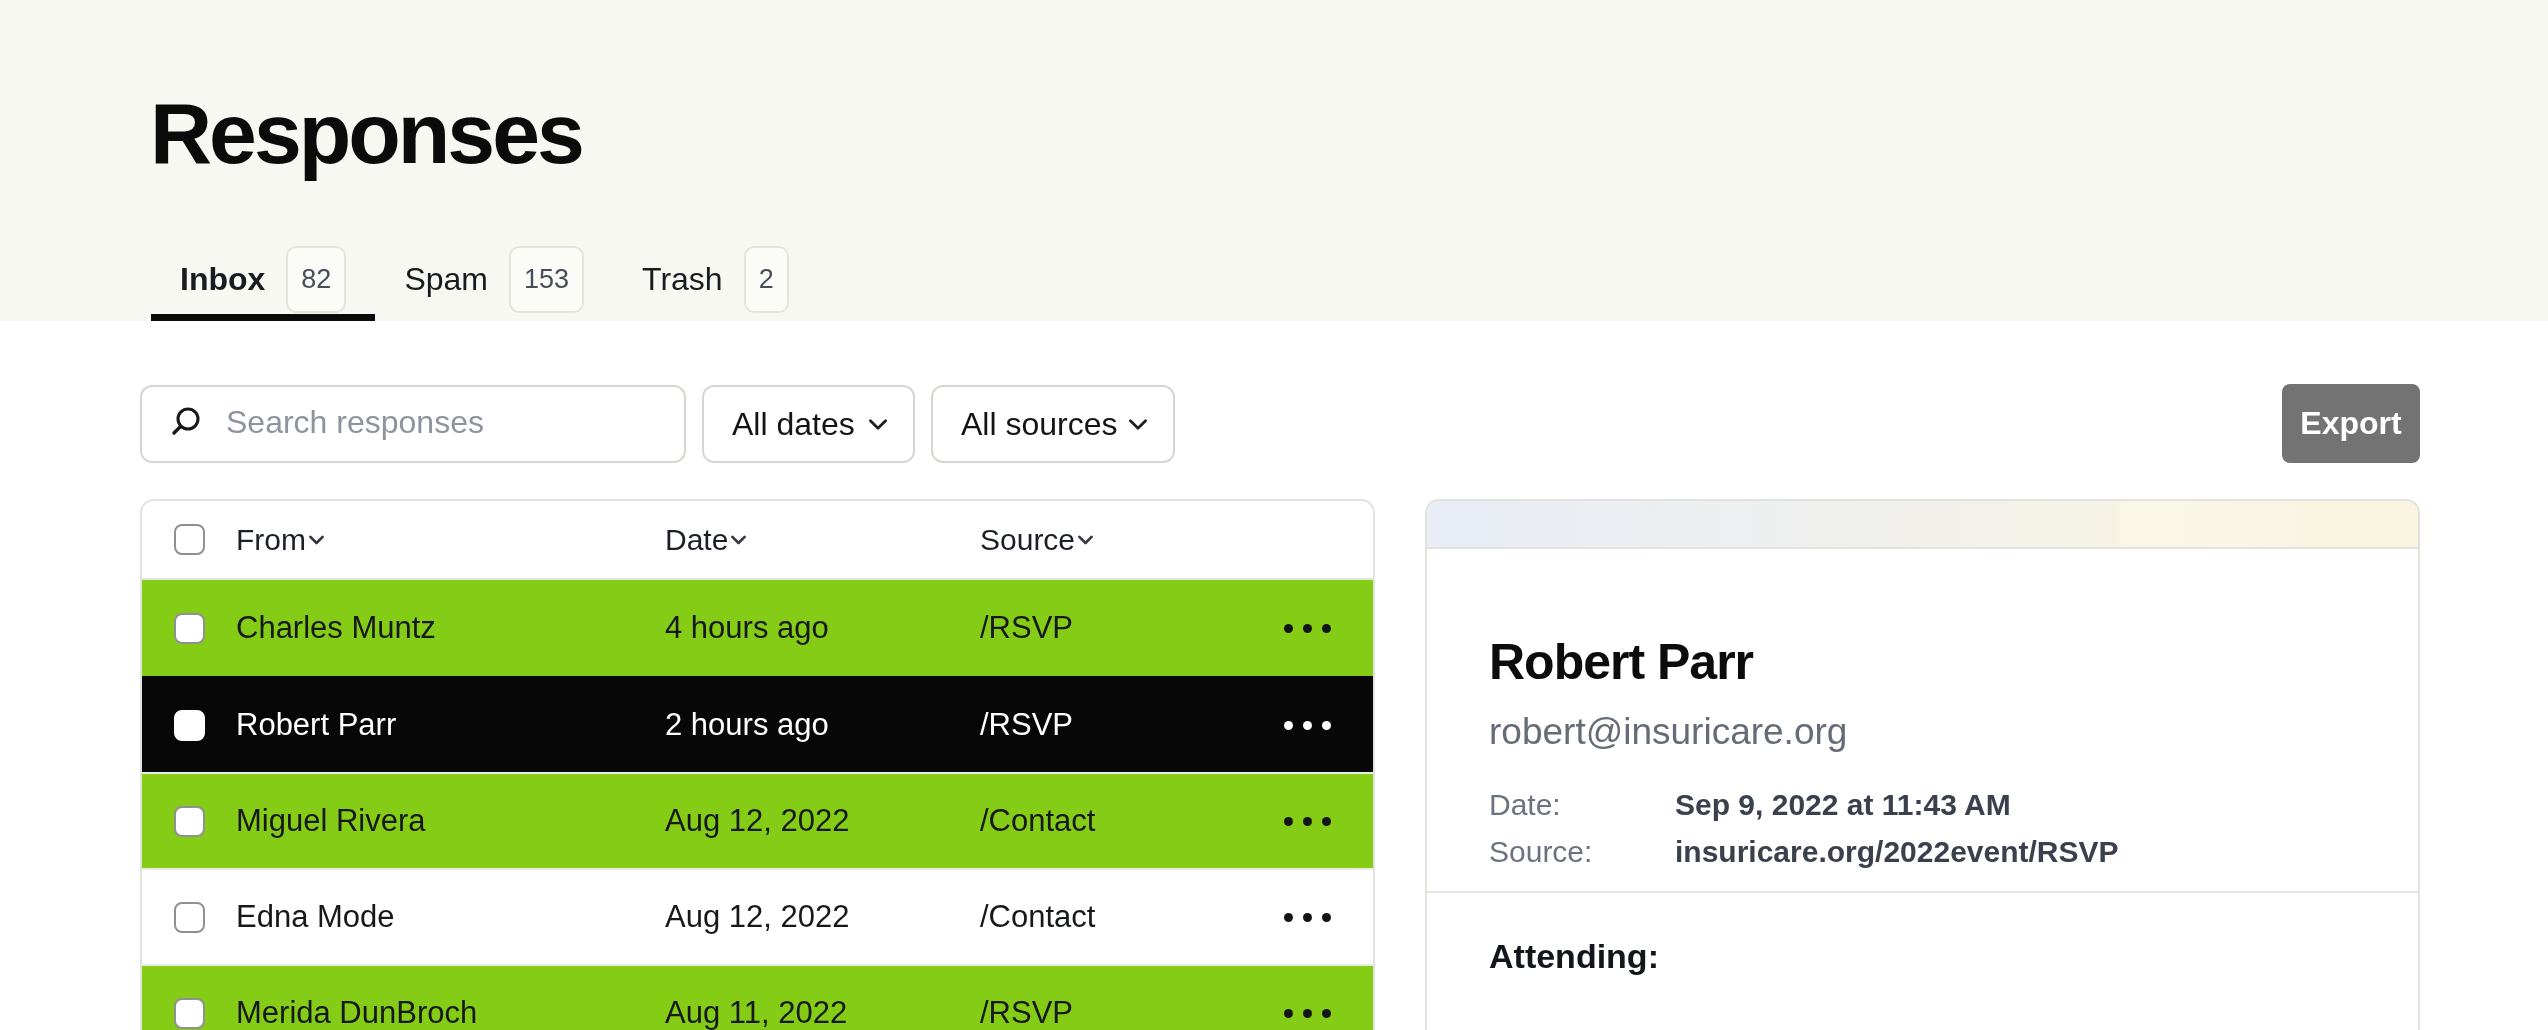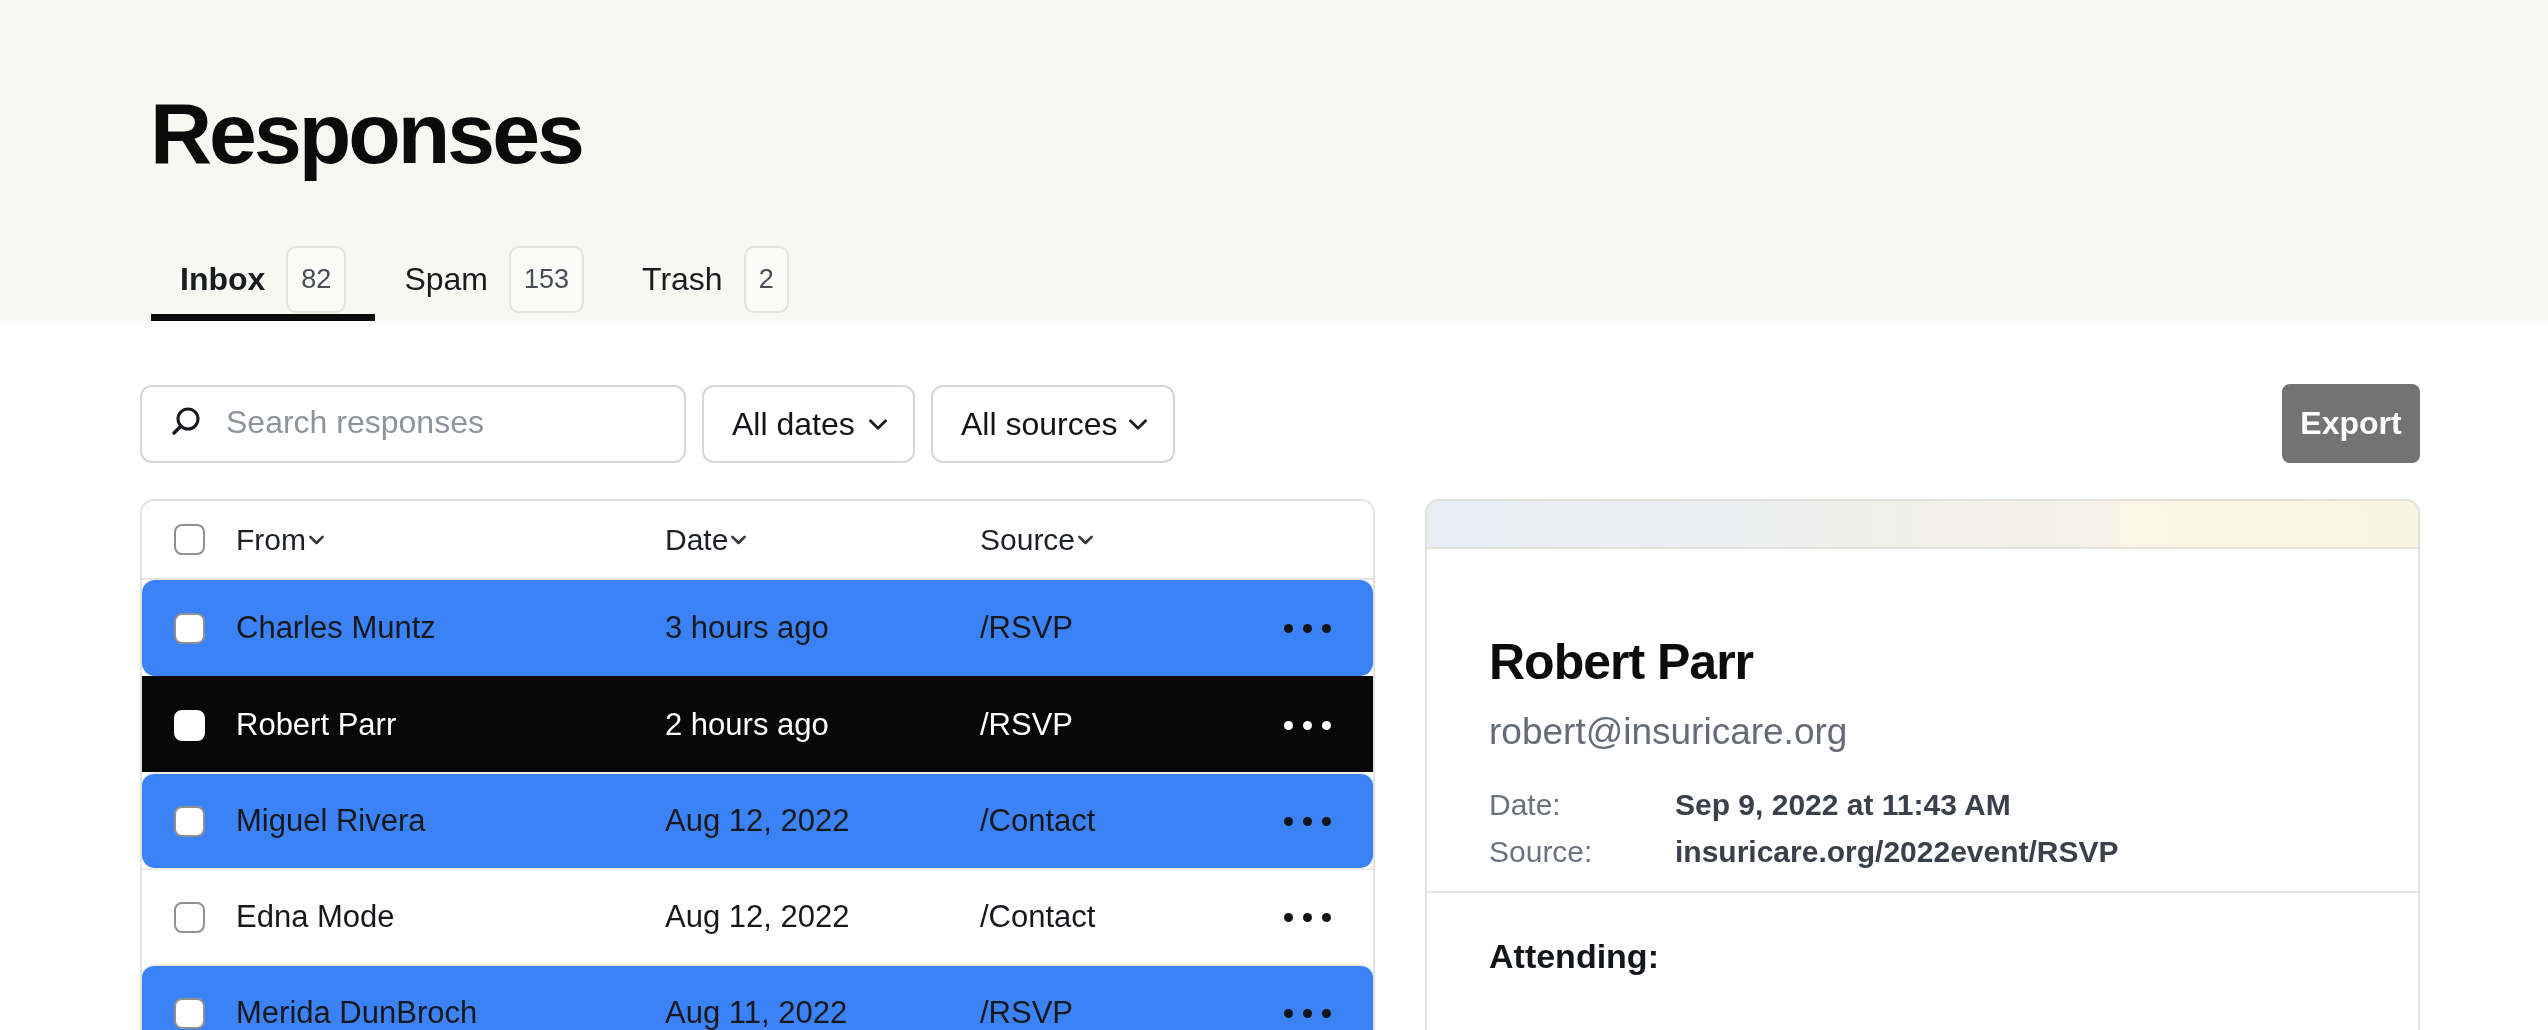--- a/index.html
+++ b/index.html
@@ -81,21 +81,21 @@
   .thead {
     height: 79px; border-bottom: 2px solid #e4e4df; background: #fff;
   }
   .col-header {
     display: flex; align-items: center; gap: 0;
     font-size: 30px; font-weight: 500; color: #1c2026; cursor: pointer;
   }
   .col-header .chev { width: 21px; height: 21px; color: #33383f; }
   .row { height: 96px; font-size: 31px; color: #16181c; cursor: pointer; }
   .row + .row { border-top: 2px solid #ebebe5; }
-  .row.stripe { background: #3b82f6; border-radius: 13px; }
+  .row.stripe { background: #84cc16; }
   .row.selected { background: #070707; color: #ffffff; border-top-color: #070707; }
   .cb {
     width: 31px; height: 31px; box-sizing: border-box;
     border: 2.5px solid #909090; border-radius: 8px; background: #fff;
     cursor: pointer;
   }
   .row.selected .cb { border-color: #ffffff; }
   .dots-btn {
     justify-self: end; background: none; border: 0; padding: 6px 10px; cursor: pointer;
   }
@@ -193,21 +193,21 @@
         <svg class="chev" viewBox="0 0 24 24">
           <path d="M5 9l7 7 7-7" fill="none" stroke="currentColor" stroke-width="3" stroke-linecap="round" stroke-linejoin="round"></path>
         </svg>
       </div>
       <span></span>
     </div>
 
     <div class="row stripe grid-cols">
       <span class="cb"></span>
       <span>Charles Muntz</span>
-      <span>3 hours ago</span>
+      <span>4 hours ago</span>
       <span>/RSVP</span>
       <button class="dots-btn">
         <span class="dots">
             <i></i>
             <i></i>
             <i></i>
           </span>
       </button>
     </div>
 

